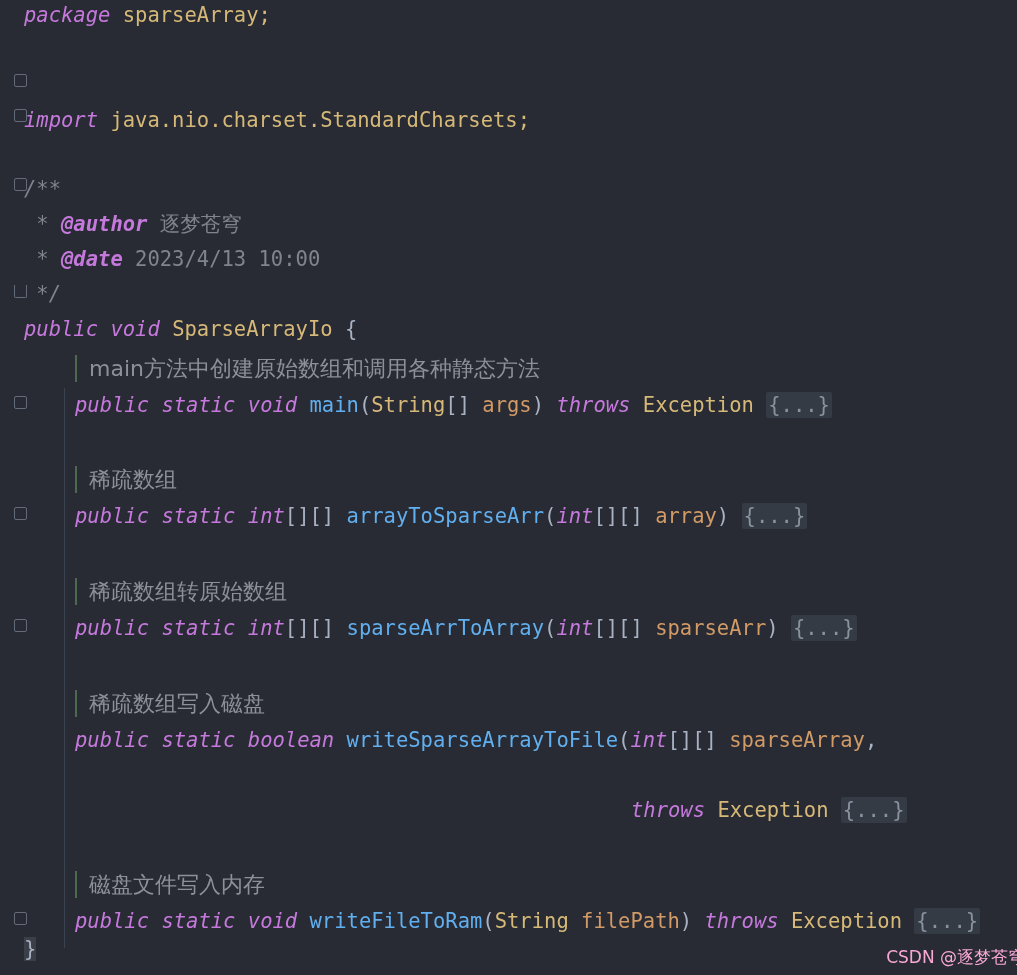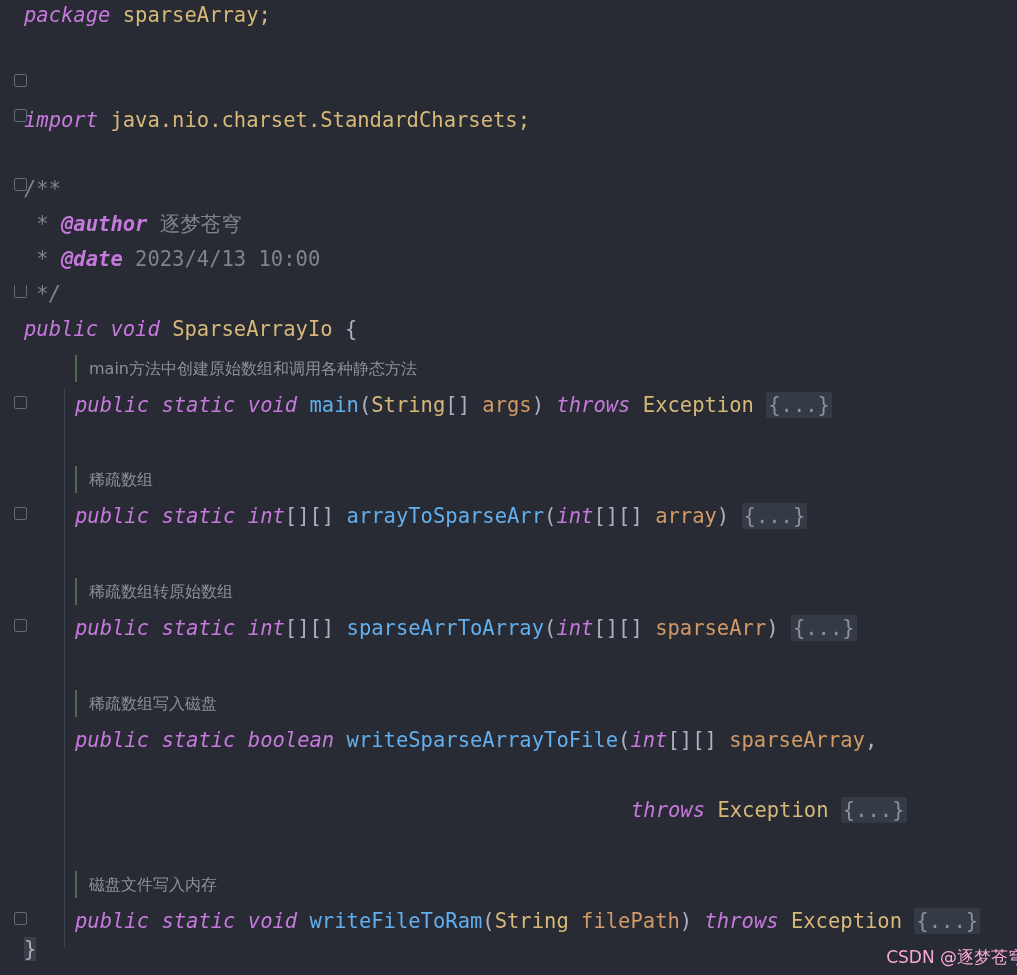--- a/index.html
+++ b/index.html
@@ -56,21 +56,21 @@
     padding: 1px 2px;
   }
 
   
   .dochint {
     position: absolute;
     height: 33px;
     line-height: 33px;
     white-space: pre;
     font-family: "DejaVu Sans", sans-serif;
-    font-size: 16px;
+    font-size: 22px;
     color: #8b9099;
     padding-left: 14px;
   }
   .dochint::before {
     content: "";
     position: absolute;
     left: 0;
     top: 3px;
     bottom: 3px;
     width: 2px;

